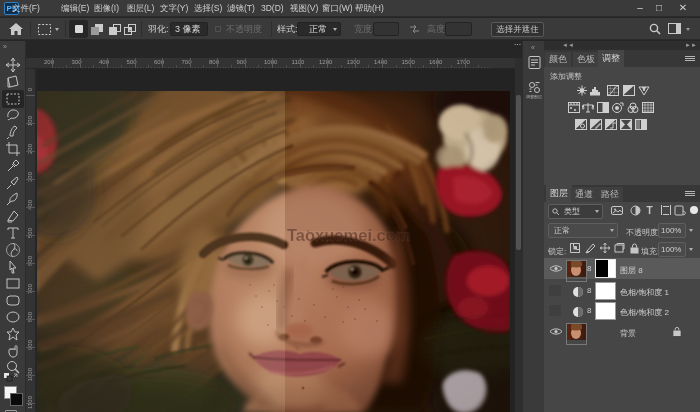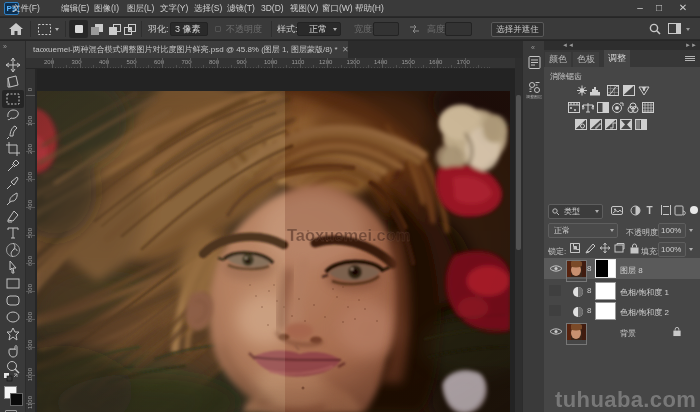--- a/index.html
+++ b/index.html
@@ -147,23 +147,20 @@
       <circle cx="5" cy="5" r="3.6" fill="none" stroke="#c9c9c9" stroke-width="1.4"></circle>
       <path d="M7.8 7.8 L11 11" stroke="#c9c9c9" stroke-width="1.6"></path>
     </svg>
     <svg class="abs" style="left:668px;top:5px" width="13" height="11" viewBox="0 0 13 11">
       <rect x="0.5" y="0.5" width="12" height="10" fill="none" stroke="#c9c9c9"></rect>
       <rect x="8" y="1" width="4.5" height="9" fill="#c9c9c9"></rect>
     </svg>
     <div class="caret abs" style="left:686px;top:10px;border-top-color:#9a9a9a"></div>
   </div>
 
-  <div id="tabbar" class="abs">
-    <div id="doctab" class="abs">taoxuemei-两种混合模式调整图片对比度图片鲜亮.psd @ 45.8% (图层 1, 图层蒙版/8) * &nbsp;<span style="color:#9a9a9a">✕</span></div>
-  </div>
 
   <div id="toolbar" class="abs">
     <div class="abs" style="left:3px;top:2px;color:#9a9a9a;font-size:7px">»</div>
     <div id="toolicons">
         <svg class="abs" style="left:5px;top:16px" width="16" height="16" viewBox="0 0 16 16">
           <path d="M8 1 L8 15 M1 8 L15 8 M8 1 L6 4 M8 1 L10 4 M8 15 L6 12 M8 15 L10 12 M1 8 L4 6 M1 8 L4 10 M15 8 L12 6 M15 8 L12 10" stroke="#c2c2c2" fill="none"></path>
         </svg>
         <svg class="abs" style="left:5px;top:32.8px" width="16" height="16" viewBox="0 0 16 16">
           <path d="M3 4 L11 2 L13 11 L5 13 Z M3 4 L3 13 L5 13" stroke="#c2c2c2" fill="none"></path>
         </svg>
@@ -797,28 +794,28 @@
 
   <div id="panels" class="abs">
 
     <div class="abs" style="left:0;top:0;width:156px;height:9px;background:#2e2e2e">
       <span style="position:absolute;left:18px;top:1px;color:#9a9a9a;font-size:6px">◄◄</span>
         <span style="position:absolute;right:3px;top:1px;color:#9a9a9a;font-size:6px">►►</span>
     </div>
     <div class="ptabrow abs" style="top:9px">
       <span class="ptab" style="left:1px">颜色</span>
       <span class="ptab" style="left:29px">色板</span>
-      <span class="ptab active" style="left:60px">调整</span>
+      <span class="ptab active" style="left:54px">调整</span>
       <div class="pmenu">
           <div></div>
           <div></div>
           <div></div>
         </div>
     </div>
-    <div class="ptext" style="left:6px;top:30px">消除锯齿</div>
+    <div class="ptext" style="left:6px;top:30px">添加调整</div>
     <div id="adjicons">
         <svg class="abs" style="left:32px;top:44px" width="12" height="11" viewBox="0 0 12 11">
           <circle cx="6" cy="5.5" r="2.2" fill="#cfcfcf"></circle>
           <path d="M6 0.5 L6 10.5 M1 5.5 L11 5.5 M2.5 2 L9.5 9 M9.5 2 L2.5 9" stroke="#cfcfcf" stroke-width="1"></path>
         </svg>
         <svg class="abs" style="left:46px;top:44px" width="12" height="11" viewBox="0 0 12 11">
           <path d="M0 10 L0 7 L2 7 L2 4 L4 4 L4 2 L6 2 L6 5 L8 5 L8 7 L10 7 L10 10 Z" fill="#cfcfcf"></path>
           <path d="M0 10 h10" stroke="#cfcfcf"></path>
         </svg>
         <svg class="abs" style="left:63px;top:44px" width="12" height="11" viewBox="0 0 12 11">
@@ -883,20 +880,30 @@
           <path d="M0.5 0.5 L5 5.5 L0.5 10.5 Z" fill="#cfcfcf"></path>
           <path d="M11.5 0.5 L7 5.5 L11.5 10.5 Z" fill="#cfcfcf"></path>
         </svg>
         <svg class="abs" style="left:91px;top:78px" width="12" height="11" viewBox="0 0 12 11">
           <rect x="0.5" y="0.5" width="11" height="10" fill="none" stroke="#cfcfcf"></rect>
           <rect x="6" y="0.5" width="5.5" height="10" fill="#cfcfcf"></rect>
           <path d="M2 0.5 v10 M4 0.5 v10" stroke="#cfcfcf" stroke-width=".8"></path>
         </svg>
       </div>
 
+    <div class="ptabrow abs" style="top:144px">
+      <span class="ptab active" style="left:2px">图层</span>
+      <span class="ptab" style="left:27px">通道</span>
+      <span class="ptab" style="left:53px">路径</span>
+      <div class="pmenu">
+          <div></div>
+          <div></div>
+          <div></div>
+        </div>
+    </div>
     <div id="layerbody" class="abs" style="top:161px;left:0;width:156px;height:210px">
 
       <div class="dropbox" style="left:4px;top:2px;width:55px;background:#3c3c3c">
         <svg width="8" height="8" viewBox="0 0 8 8" style="position:absolute;left:3px;top:3px">
           <circle cx="3" cy="3" r="2.2" fill="none" stroke="#bbb"></circle>
             <path d="M4.8 4.8 L7 7" stroke="#bbb"></path>
         </svg>
         <span style="margin-left:10px">类型</span>
       </div>
       <div class="caret" style="left:51px;top:8px"></div>
@@ -1012,17 +1019,16 @@
                 <rect x="0" y="0" width="4" height="16" fill="#56230f"></rect>
                 <rect x="15" y="0" width="4" height="16" fill="#401c10"></rect>
               </svg></div>
             <span class="lr-txt" style="left:76px">背景</span>
             <svg class="abs" style="left:128px;top:5px" width="10" height="11" viewBox="0 0 11 11">
               <rect x="1.5" y="4.5" width="8" height="6" fill="#c9c9c9"></rect>
               <path d="M3.5 4.5 V3 a2 2 0 0 1 4 0 V4.5" fill="none" stroke="#c9c9c9"></path>
             </svg>
           </div>
         </div>
-      <div id="wm2">tuhuaba.com</div>
     </div>
   </div>
 
 </div>
 
 </body></html>

